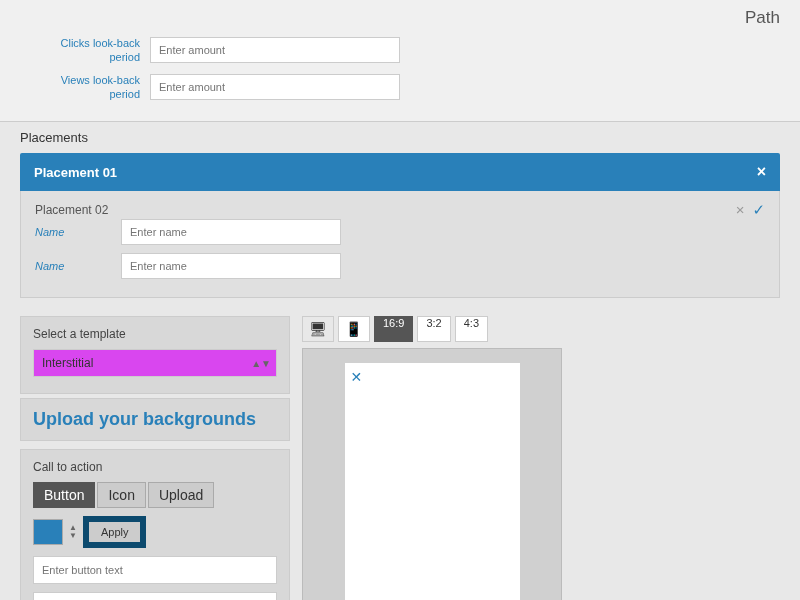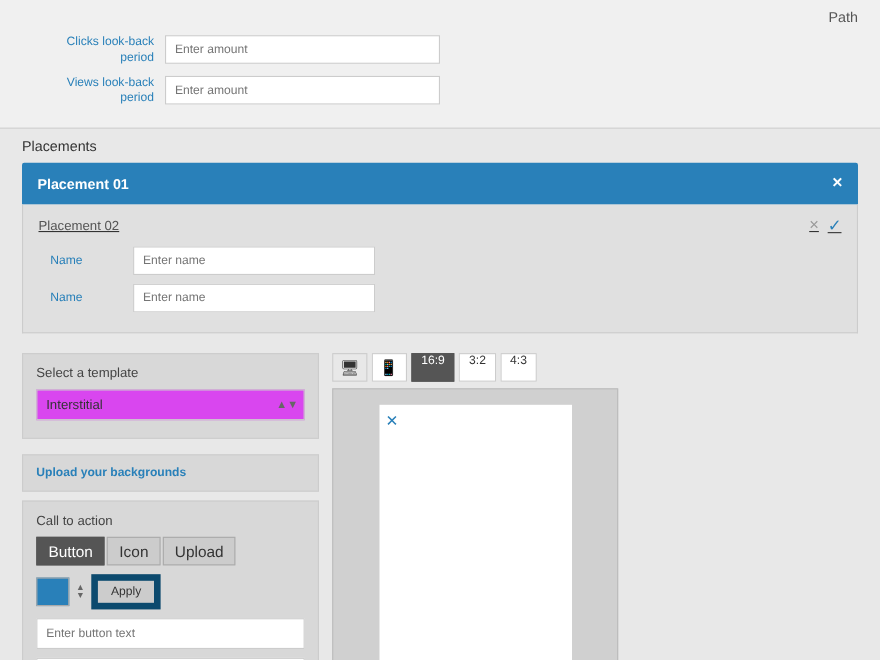--- a/index.html
+++ b/index.html
@@ -25,21 +25,21 @@
       background: #f0f0f0;
       padding: 8px 20px 12px 20px;
       border-bottom: 1px solid #ccc;
     }
 
     .path-row {
       display: flex;
       align-items: flex-start;
       justify-content: flex-end;
       margin-bottom: 8px;
-      font-size: 13px;
+      font-size: 17px;
       color: #555;
     }
 
     .form-row {
       display: flex;
       align-items: center;
       margin-bottom: 8px;
     }
 
     .form-label {
@@ -98,22 +98,20 @@
       background: #e0e0e0;
       border: 1px solid #ccc;
       border-top: none;
       padding: 10px 14px;
     }
 
     .placement-02-header {
       display: flex;
       align-items: center;
       justify-content: space-between;
-      margin-bottom: 10px;
-      text-decoration: underline;
     }
 
     .placement-02-title {
       font-size: 12px;
       color: #555;
     }
 
     .placement-02-actions {
       display: flex;
       gap: 8px;
@@ -128,24 +126,25 @@
     .action-check { color: #2980b9; }
 
     .placement-field-row {
       display: flex;
       align-items: center;
       margin-bottom: 8px;
     }
 
     .placement-field-label {
       width: 50px;
-      text-align: right;
+      text-align: left;
       padding-right: 10px;
       font-size: 11px;
       color: #2980b9;
+      font-style: italic;
     }
 
     .placement-field-input {
       flex: 1;
       max-width: 220px;
       height: 26px;
       border: 1px solid #ccc;
       background: #fff;
       padding: 0 8px;
       font-size: 11px;
@@ -164,21 +163,21 @@
     
     .left-panel {
       width: 270px;
       flex-shrink: 0;
     }
 
     
     .section-box {
       background: #d8d8d8;
       border: 1px solid #ccc;
-      margin-bottom: 14px;
+      margin-bottom: 4px;
       padding: 10px 12px;
     }
 
     .section-box-title {
       font-size: 12px;
       color: #444;
       margin-bottom: 8px;
     }
 
     .template-select-wrapper {
@@ -218,21 +217,21 @@
 
     
     .upload-backgrounds-box {
       background: #d8d8d8;
       border: 1px solid #ccc;
       margin-bottom: 8px;
       padding: 10px 12px;
     }
 
     .upload-backgrounds-title {
-      font-size: 11px;
+      font-size: 18px;
       color: #2980b9;
       font-weight: bold;
       cursor: pointer;
     }
 
     
     .cta-box {
       background: #d8d8d8;
       border: 1px solid #ccc;
       margin-bottom: 8px;

